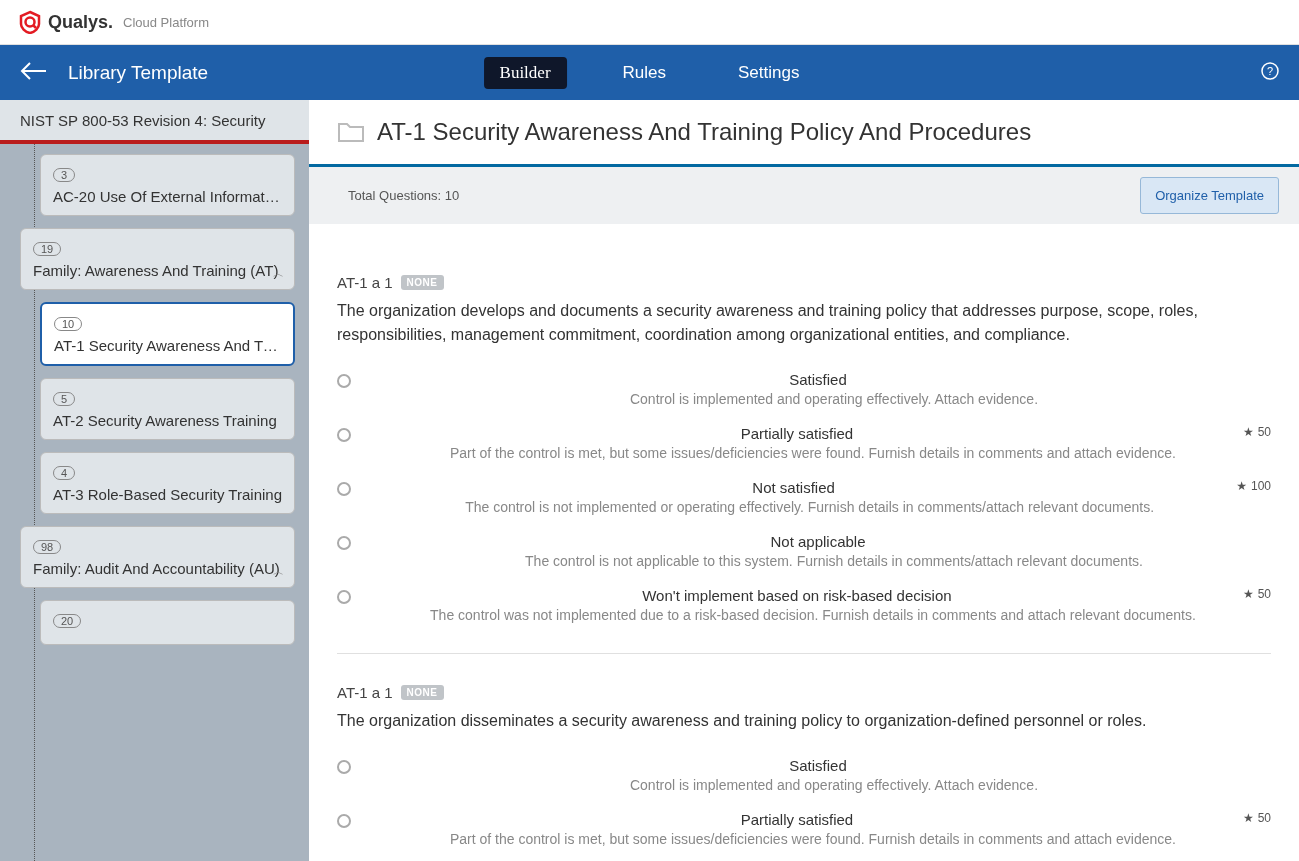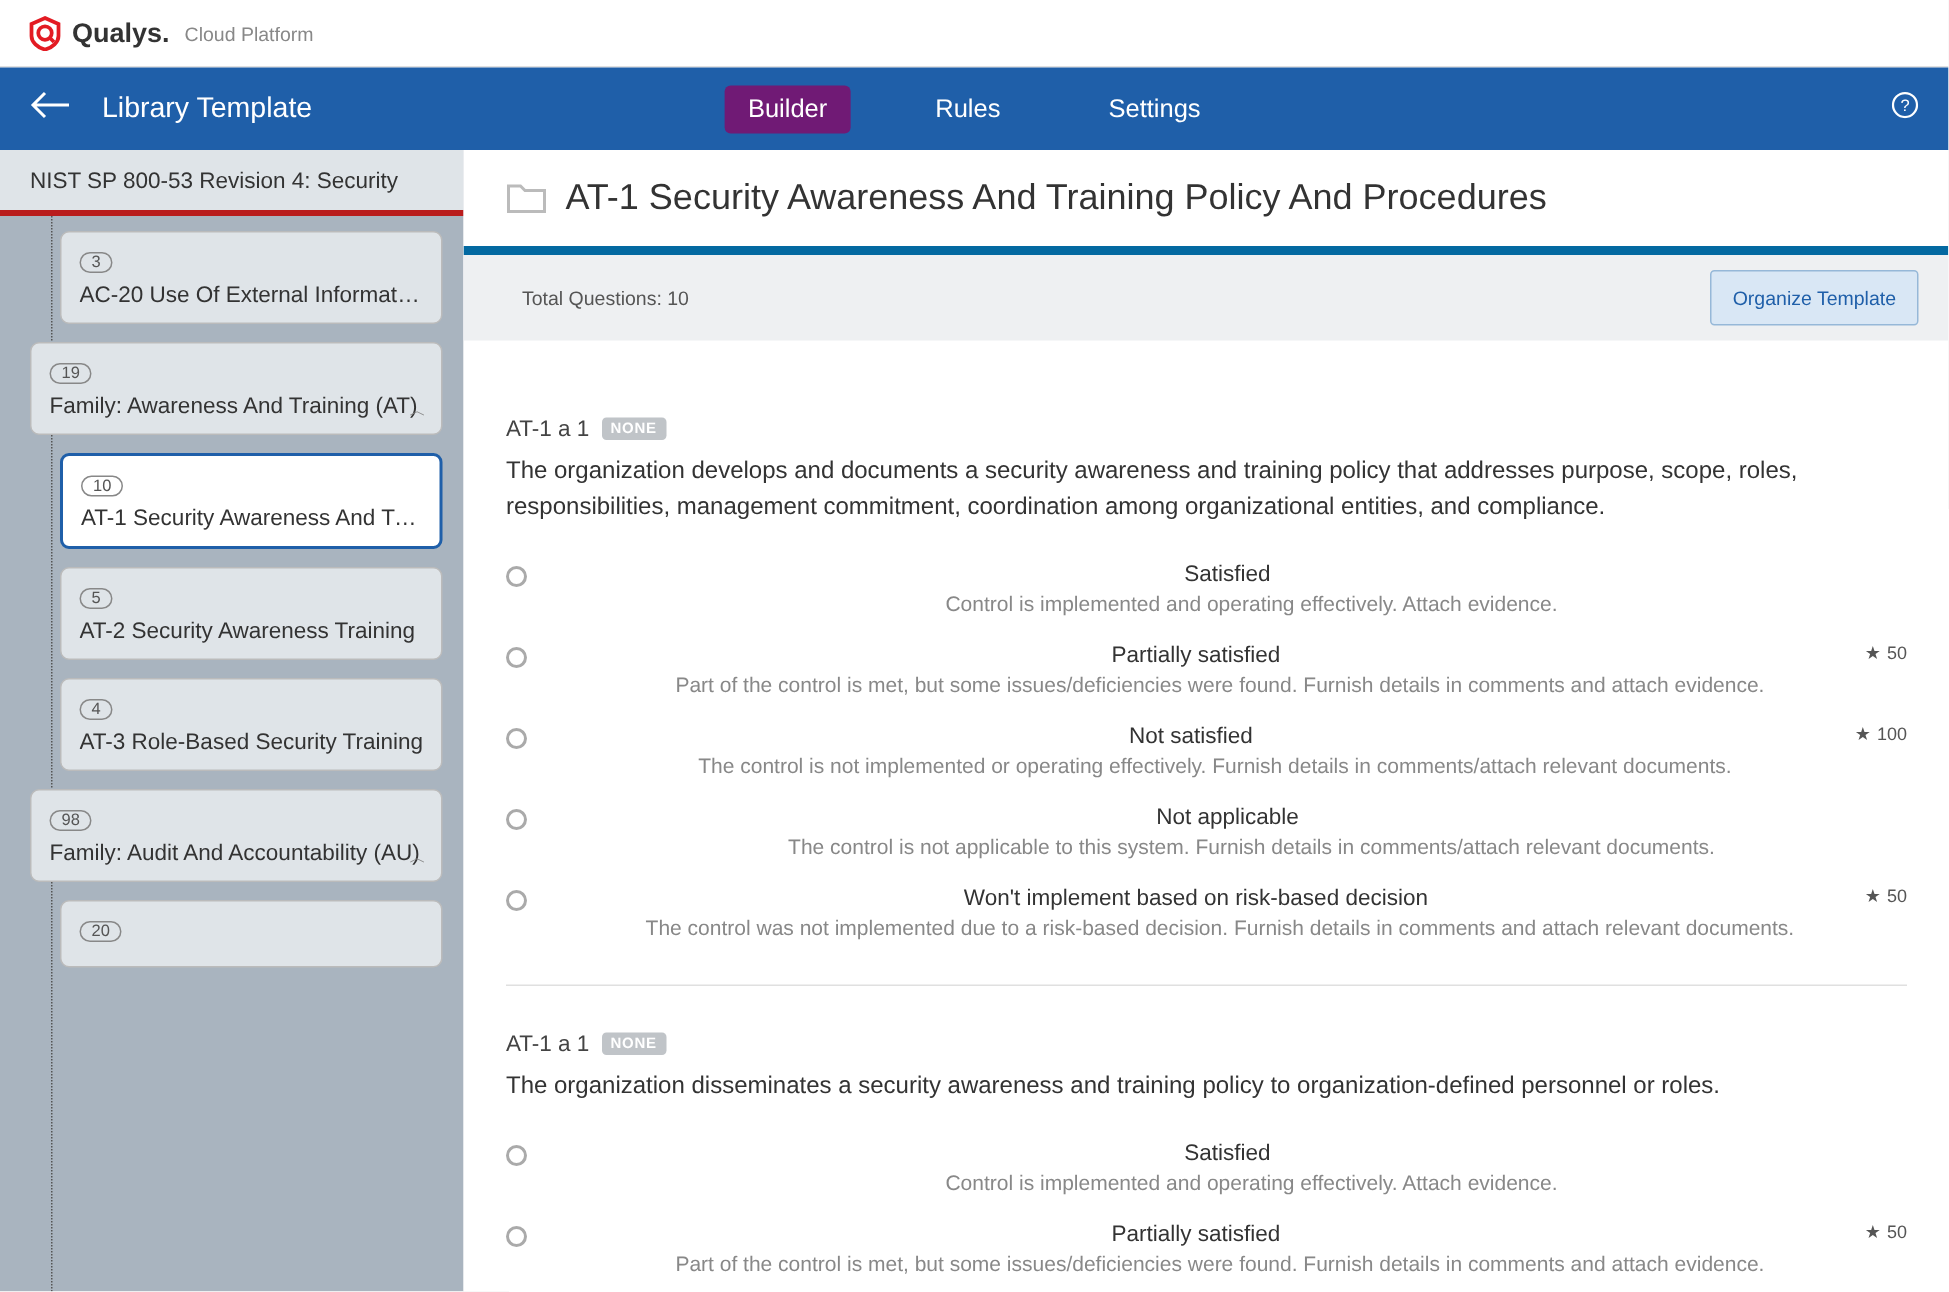--- a/index.html
+++ b/index.html
@@ -8,35 +8,35 @@
 .topbar { height: 45px; background: #fff; border-bottom: 1px solid #e0e0e0; display: flex; align-items: center; padding: 0 18px; gap: 10px; }
 .logo { display: flex; align-items: center; gap: 6px; }
 .logo-mark { width: 24px; height: 24px; }
 .brand { font-size: 18px; font-weight: 600; color: #333; }
 .brand-sub { font-size: 13px; color: #888; margin-left: 4px; }
 .bluebar { height: 55px; background: #1f5fa9; display: flex; align-items: center; padding: 0 20px; position: relative; }
 .back-arrow { color: #fff; cursor: pointer; margin-right: 20px; }
 .bluebar-title { color: #fff; font-size: 19px; font-weight: 500; }
 .tabs { position: absolute; left: 50%; transform: translateX(-50%); display: flex; gap: 40px; }
 .tab { color: #fff; font-size: 17px; padding: 6px 16px; cursor: pointer; border-radius: 4px; }
-.tab.active { background: #701a75; }
+.tab.active { background: #0f172a; font-family: Liberation Serif, serif; }
 .help-icon { position: absolute; right: 20px; color: #fff; cursor: pointer; }
 .body { flex: 1; display: flex; overflow: hidden; }
 .sidebar { width: 309px; background: #a9b4bf; display: flex; flex-direction: column; }
 .template-name { background: #dfe4e8; height: 44px; display: flex; align-items: center; padding: 0 20px; font-size: 15px; color: #333; border-bottom: 4px solid #b91c1c; }
 .tree { flex: 1; overflow-y: auto; padding: 10px 14px 10px 20px; position: relative; }
 .tree::before { content: ''; position: absolute; left: 34px; top: 0; bottom: 0; width: 1px; border-left: 1px dotted #555; }
 .node { background: #dfe4e8; border: 1px solid #bbb; border-radius: 6px; padding: 10px 12px; margin-bottom: 12px; position: relative; }
 .node.child { margin-left: 20px; }
 .node.selected { background: #fff; border: 2px solid #1f5fa9; }
 .node-badge { display: inline-block; border: 1px solid #888; border-radius: 10px; padding: 0 7px; font-size: 11px; color: #555; margin-bottom: 6px; }
 .node-title { font-size: 15px; color: #333; white-space: nowrap; overflow: hidden; text-overflow: ellipsis; }
 .chevron { position: absolute; right: 10px; bottom: 8px; color: #888; font-size: 11px; }
 .main { flex: 1; background: #fff; display: flex; flex-direction: column; overflow: hidden; }
-.main-header { padding: 18px 28px; display: flex; align-items: center; gap: 12px; border-bottom: 6px solid #0369a1; }
+.main-header { padding: 18px 28px; display: flex; align-items: center; gap: 12px; border-bottom: 3px solid #0369a1; }
 .folder-icon { color: #bbb; }
 .main-title { font-size: 24px; color: #333; }
 .toolbar { background: #eef0f2; padding: 10px 20px; display: flex; align-items: center; justify-content: space-between; }
 .total-q { font-size: 13px; color: #555; margin-left: 19px; }
 .organize-btn { background: #d9e7f5; border: 1px solid #96b8d8; color: #1f5fa9; padding: 10px 14px; border-radius: 3px; font-size: 13px; cursor: pointer; }
 .content { flex: 1; overflow-y: auto; padding: 20px 28px; }
 .question { margin-top: 30px; }
 .qid { font-size: 15px; color: #444; margin-bottom: 8px; display: flex; align-items: center; gap: 8px; }
 .scoring-badge { font-size: 10px; font-weight: 700; letter-spacing: 0.5px; background: #c0c4c8; color: #fff; padding: 2px 6px; border-radius: 3px; }
 .qtext { font-size: 16px; color: #333; line-height: 1.5; margin-bottom: 24px; }

